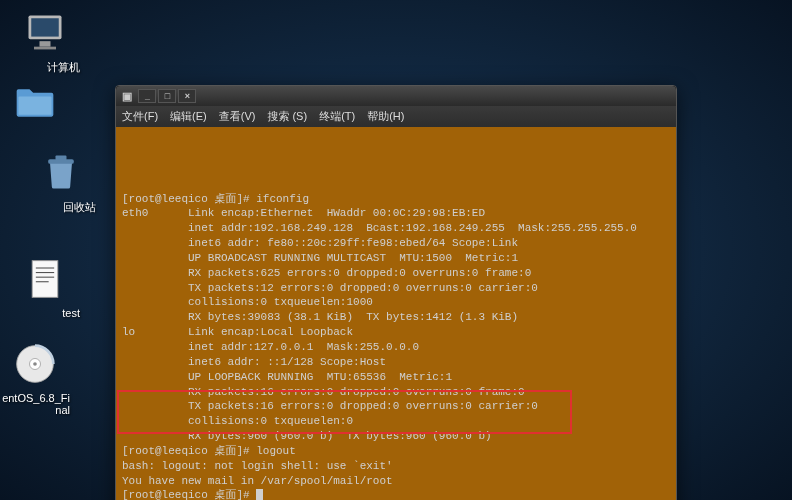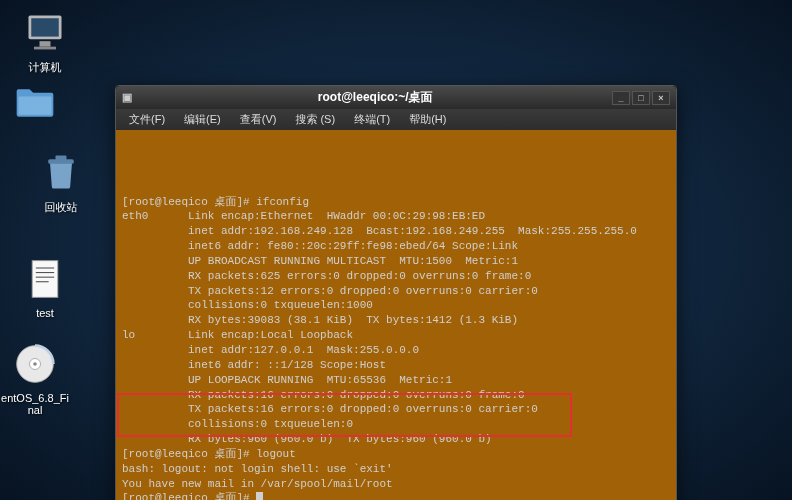--- a/index.html
+++ b/index.html
@@ -7,21 +7,21 @@
     width: 792px;
     height: 500px;
     background: radial-gradient(ellipse at center, #1a3a5c 0%, #0d1f33 70%, #071322 100%);
     font-family: sans-serif;
     overflow: hidden;
     position: relative;
   }
   .desktop-icon {
     position: absolute;
     width: 70px;
-    text-align: center;
+    text-align: right;
     color: #fff;
     font-size: 11px;
     cursor: pointer;
   }
   .desktop-icon .icon-img {
     width: 48px;
     height: 48px;
     margin: 0 auto 4px;
     display: flex;
     align-items: center;
@@ -68,21 +68,21 @@
   }
   .menubar {
     background: #e8e8e8;
     background: linear-gradient(#3a3a3a, #2d2d2d);
     padding: 3px 6px;
     font-size: 11px;
     color: #ddd;
     display: flex;
     gap: 12px;
   }
-  .menubar span { cursor: pointer; margin-left: 7px; }
+  .menubar span { cursor: pointer; }
   .terminal-body {
     background: #a16207;
     color: #cfcfcf;
     font-family: "Courier New", monospace;
     font-size: 11px;
     line-height: 1.35;
     padding: 20px 6px;
     white-space: pre;
     min-height: 310px;
     position: relative;
@@ -158,21 +158,20 @@
           <path d="M24 4 A20 20 0 0 1 44 24" fill="none" stroke="#c0d0e0" stroke-width="3"></path>
         </svg>
       </div>
       <div class="label">entOS_6.8_Final</div>
     </div>
   </div>
 
 <div class="terminal-window">
   <div class="titlebar">
     <span class="term-icon">▣</span>
-    <span class="title-text">root@leeqico:~/桌面</span>
     <div class="win-controls">
       <div class="win-btn">_</div>
       <div class="win-btn">□</div>
       <div class="win-btn">×</div>
     </div>
   </div>
   <div class="menubar">
     <span>文件(F)</span>
     <span>编辑(E)</span>
     <span>查看(V)</span>

